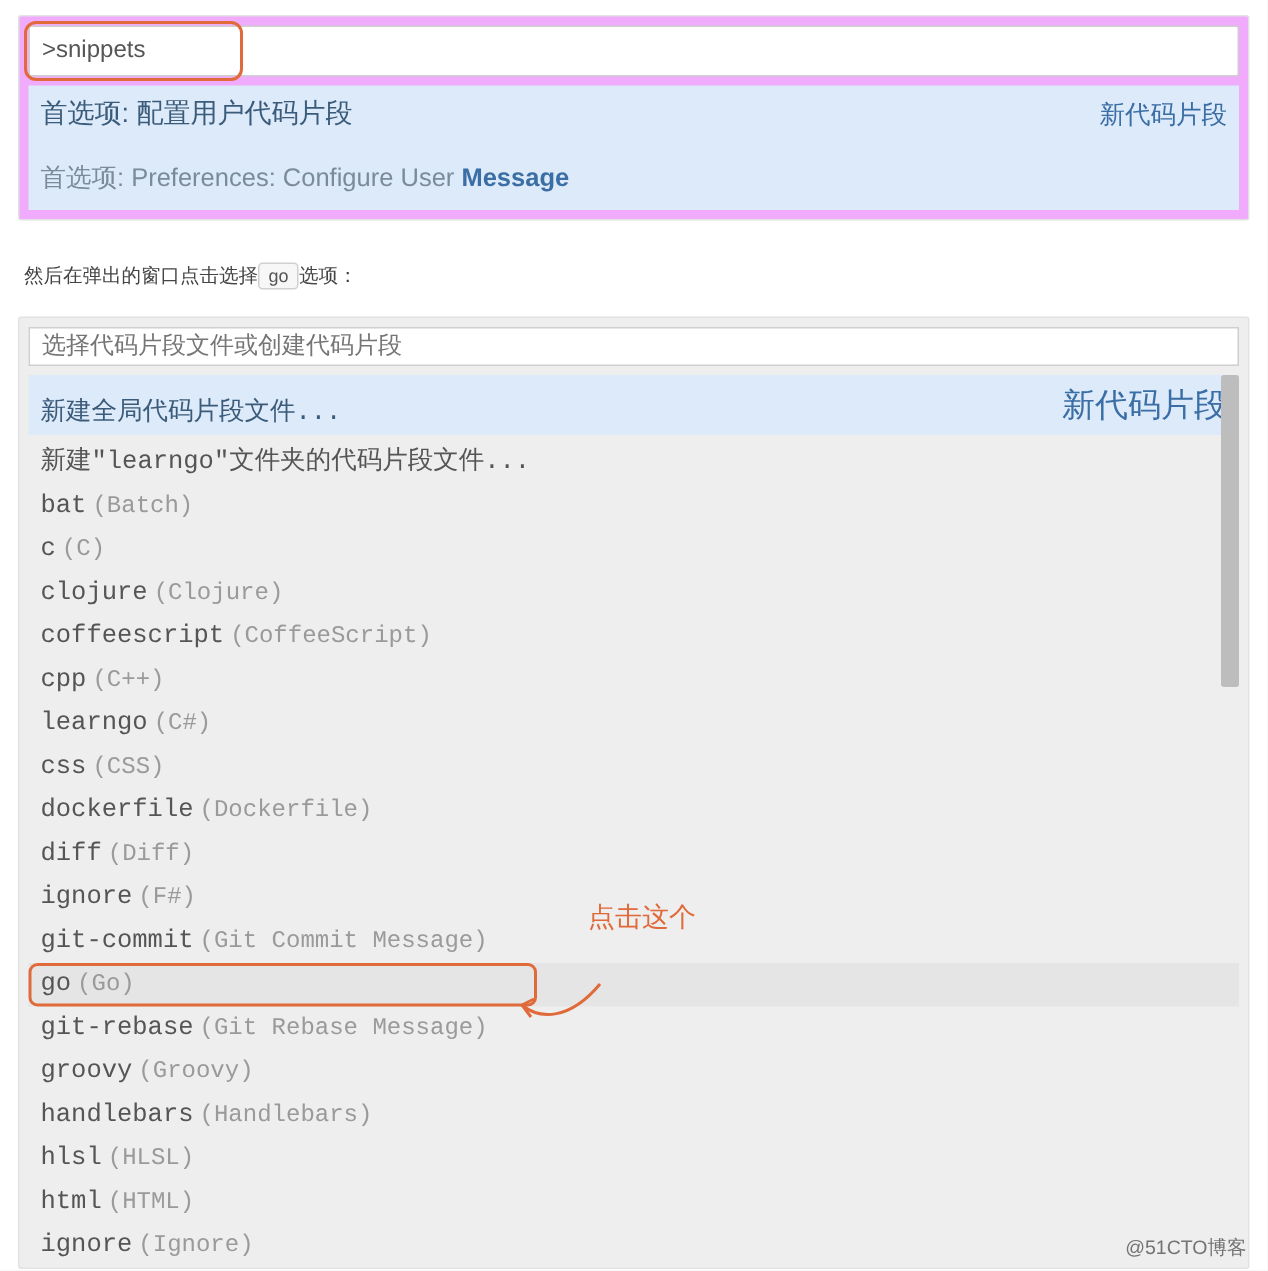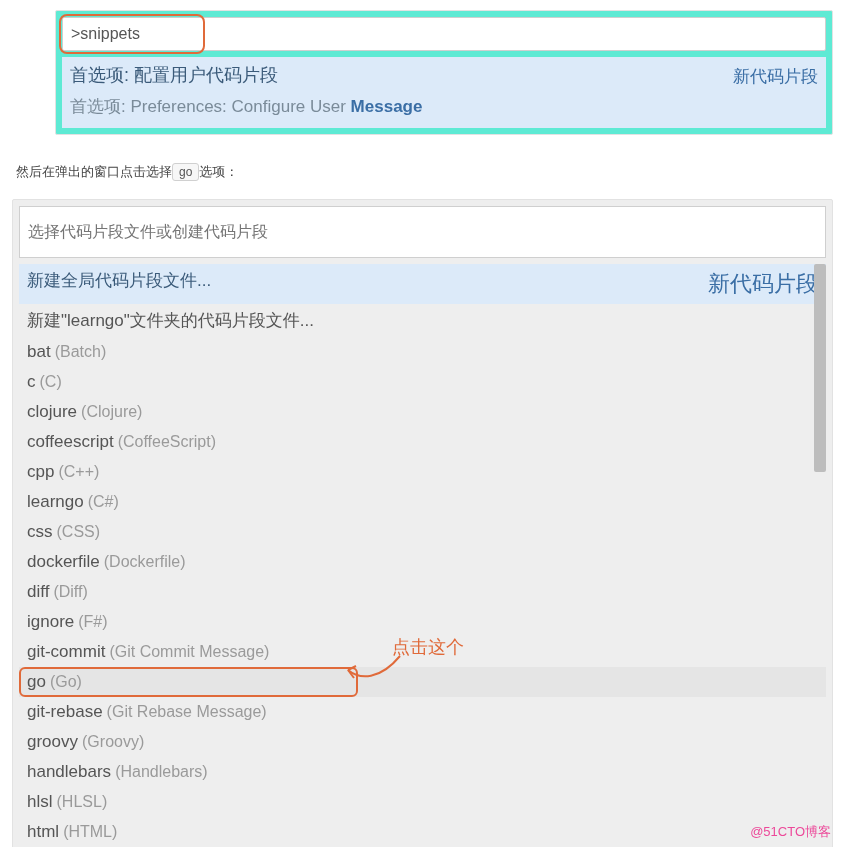--- a/index.html
+++ b/index.html
@@ -8,25 +8,24 @@
     height: 847px;
     background: #ffffff;
     font-family: -apple-system, BlinkMacSystemFont, "Segoe UI", "PingFang SC", "Microsoft YaHei", sans-serif;
     font-size: 14px;
     color: #444;
     position: relative;
     padding: 10px 12px;
   }
   
   .palette {
-    background: #5eead4;
+    background: #f0abfc;
     border: 1px solid #e2e2e2;
     padding: 6px;
     border-radius: 2px;
-    margin-left: 43px;
   }
   .palette-input-wrap {
     position: relative;
     background: #ffffff;
     border: 1px solid #cfcfcf;
     border-radius: 2px;
     height: 34px;
     display: flex;
     align-items: center;
     padding: 0 8px;
@@ -50,21 +49,21 @@
     pointer-events: none;
   }
   .result-row {
     background: #dceaf9;
     margin-top: 6px;
     padding: 6px 8px 10px 8px;
     display: flex;
     align-items: flex-start;
     justify-content: space-between;
   }
-  .result-left { display: flex; flex-direction: column; gap: 8px; }
+  .result-left { display: flex; flex-direction: column; gap: 20px; }
   .result-line1 { color: #3b5b7a; font-size: 18px; }
   .result-line2 { color: #7a8b99; font-size: 17px; }
   .result-line2 .match { color: #3a6ea5; font-weight: 600; }
   .result-right { color: #3a6ea5; font-size: 17px; padding-top: 2px; }
 
   
   .instruction {
     margin: 28px 4px 18px 4px;
     font-size: 13px;
     color: #444;
@@ -87,21 +86,21 @@
   .palette2 {
     background: #eeeeee;
     border: 1px solid #e2e2e2;
     padding: 6px 6px 0 6px;
     border-radius: 2px;
     position: relative;
   }
   .palette2-input-wrap {
     background: #ffffff;
     border: 1px solid #cfcfcf;
-    height: 52px;
+    height: 26px;
     display: flex;
     align-items: center;
     padding: 0 8px;
   }
   .palette2-input {
     border: none;
     outline: none;
     font-size: 16px;
     color: #999;
     width: 100%;
@@ -115,27 +114,28 @@
     position: absolute;
     right: 0;
     top: 0;
     width: 12px;
     height: 208px;
     background: #bdbdbd;
     border-radius: 2px;
   }
   .list-row {
     display: flex;
-    align-items: flex-start;
+    align-items: flex-end;
     justify-content: space-between;
     padding: 5px 8px;
     font-size: 17px;
     color: #555;
     cursor: pointer;
     background: #eeeeee;
+    font-family: Liberation Mono, monospace;
   }
   .list-row.selected { background: #dceaf9; color: #3b5b7a; }
   .list-row.highlight-go {
     background: #e5e5e5;
     position: relative;
   }
   .list-row .sub { color: #9a9a9a; font-size: 16px; margin-left: 4px; }
   .row-main { display: inline; }
   .row-badge { color: #3a6ea5; font-size: 22px; }
   .go-outline {
@@ -159,21 +159,21 @@
     font-size: 18px;
     font-weight: 400;
   }
   .anno-svg { position: absolute; overflow: visible; }
 
   
   .watermark {
     position: absolute;
     right: 14px;
     bottom: 6px;
-    color: #ec4899;
+    color: #737373;
     font-size: 13px;
   }
 </style>
 </head>
 <body>
 
 <div class="palette">
   <div class="palette-input-wrap">
     <input class="palette-input" value="&gt;snippets" style="">
     <div class="input-highlight-box"></div>
@@ -262,21 +262,21 @@
     </div>
     <div class="list-row">
       <span><span class="row-main">html</span><span class="sub">(<span>HTML</span>)</span></span>
     </div>
     <div class="list-row">
       <span><span class="row-main">ignore</span><span class="sub">(<span>Ignore</span>)</span></span>
     </div>
   </div>
 </div>
 
-<div class="anno" style="left:392px; top:635px;">
+<div class="anno" style="left:392px; top:599px;">
   <div class="anno-text">点击这个</div>
 </div>
 <svg class="anno-svg" style="left:340px; top:650px;" width="70" height="40">
   <path d="M60 6 C 40 30, 20 30, 8 20" stroke="#e06a3a" stroke-width="2" fill="none"></path>
   <path d="M8 20 L16 16 M8 20 L14 28" stroke="#e06a3a" stroke-width="2" fill="none"></path>
 </svg>
 
 <div class="watermark">@51CTO博客</div>
 
 </body></html>

